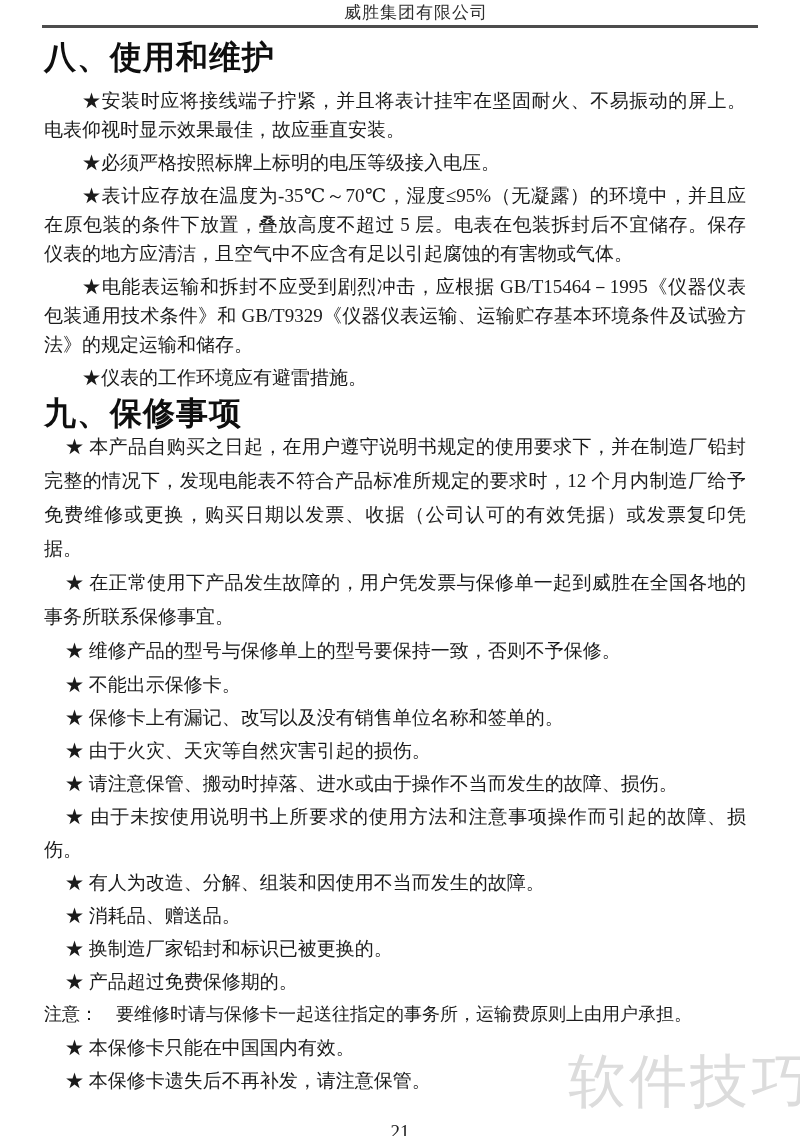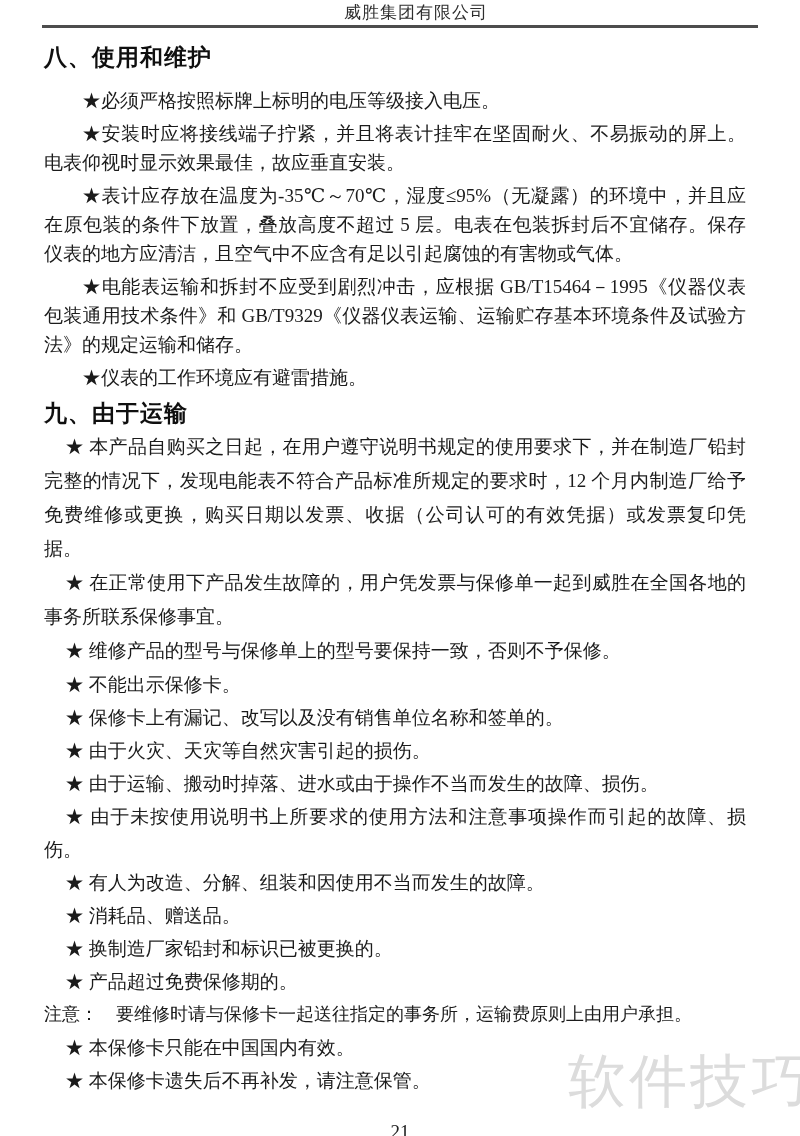--- a/index.html
+++ b/index.html
@@ -32,21 +32,21 @@
   }
   .content {
     position: absolute;
     top: 40px;
     left: 44px;
     width: 702px;
   }
   .h1 {
     font-family: "Liberation Sans", "DejaVu Sans", sans-serif;
     font-weight: bold;
-    font-size: 23px;
+    font-size: 32px;
     line-height: 34px;
     color: #0f0f0f;
     letter-spacing: 1px;
   }
   .h1-first  { margin: 0 0 12px 0; }
   .h1-second { margin: 2px 0 0 0; }
   .h2 {
     font-family: "Liberation Sans", "DejaVu Sans", sans-serif;
     font-weight: bold;
     font-size: 19.5px;
@@ -104,36 +104,36 @@
 </style>
 </head>
 <body>
 
 <div class="page-header">威胜集团有限公司</div>
 <div class="header-rule"></div>
 
 <main class="content">
 
   <div class="h1 h1-first">八、使用和维护</div>
+  <p class="para-s8">★安装时应将接线端子拧紧，并且将表计挂牢在坚固耐火、不易振动的屏上。电表仰视时显示效果最佳，故应垂直安装。</p>
   <p class="para-s8">★必须严格按照标牌上标明的电压等级接入电压。</p>
-  <p class="para-s8">★安装时应将接线端子拧紧，并且将表计挂牢在坚固耐火、不易振动的屏上。电表仰视时显示效果最佳，故应垂直安装。</p>
   <p class="para-s8">★表计应存放在温度为-35℃～70℃，湿度≤95%（无凝露）的环境中，并且应在原包装的条件下放置，叠放高度不超过 5 层。电表在包装拆封后不宜储存。保存仪表的地方应清洁，且空气中不应含有足以引起腐蚀的有害物或气体。</p>
   <p class="para-s8">★电能表运输和拆封不应受到剧烈冲击，应根据 GB/T15464－1995《仪器仪表包装通用技术条件》和 GB/T9329《仪器仪表运输、运输贮存基本环境条件及试验方法》的规定运输和储存。</p>
   <p class="para-s8">★仪表的工作环境应有避雷措施。</p>
 
-  <div class="h1 h1-second">九、由于运输</div>
+  <div class="h1 h1-second">九、保修事项</div>
 
   <p class="para-s9">★ 本产品自购买之日起，在用户遵守说明书规定的使用要求下，并在制造厂铅封完整的情况下，发现电能表不符合产品标准所规定的要求时，12 个月内制造厂给予免费维修或更换，购买日期以发票、收据（公司认可的有效凭据）或发票复印凭据。</p>
   <p class="para-s9">★ 在正常使用下产品发生故障的，用户凭发票与保修单一起到威胜在全国各地的事务所联系保修事宜。</p>
   <p class="para-s9">★ 维修产品的型号与保修单上的型号要保持一致，否则不予保修。</p>
 
   <p class="item">★ 不能出示保修卡。</p>
   <p class="item">★ 保修卡上有漏记、改写以及没有销售单位名称和签单的。</p>
   <p class="item">★ 由于火灾、天灾等自然灾害引起的损伤。</p>
-  <p class="item">★ 由于运输、搬动时掉落、进水或由于操作不当而发生的故障、损伤。</p>
+  <p class="item">★ 请注意保管、搬动时掉落、进水或由于操作不当而发生的故障、损伤。</p>
   <p class="item">★ 由于未按使用说明书上所要求的使用方法和注意事项操作而引起的故障、损伤。</p>
   <p class="item">★ 有人为改造、分解、组装和因使用不当而发生的故障。</p>
   <p class="item">★ 消耗品、赠送品。</p>
   <p class="item">★ 换制造厂家铅封和标识已被更换的。</p>
   <p class="item">★ 产品超过免费保修期的。</p>
   <p class="note">注意：　要维修时请与保修卡一起送往指定的事务所，运输费原则上由用户承担。</p>
   <p class="item">★ 本保修卡只能在中国国内有效。</p>
   <p class="item">★ 本保修卡遗失后不再补发，请注意保管。</p>
 
 </main>

